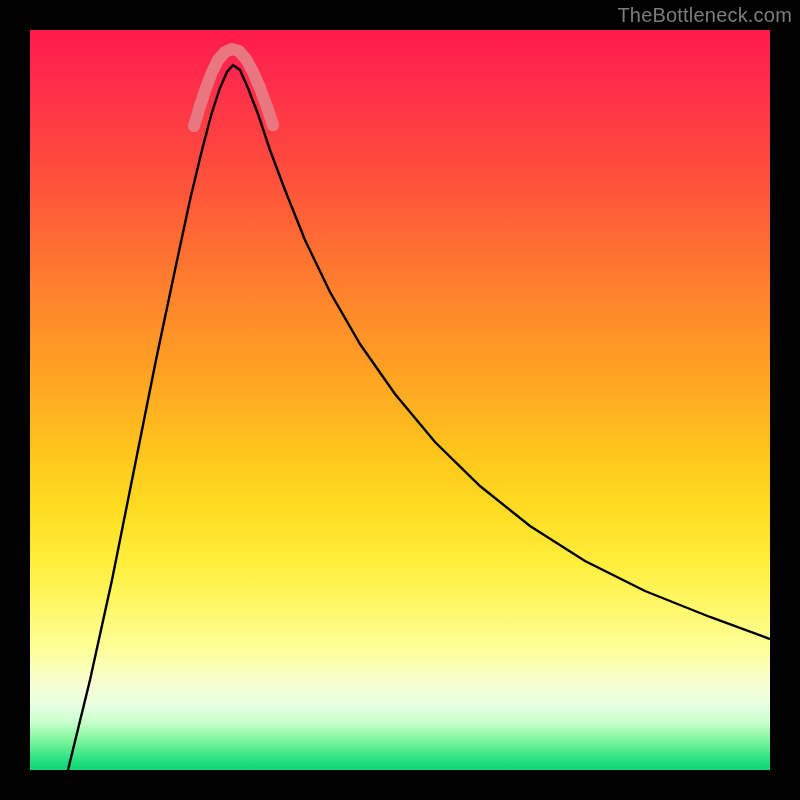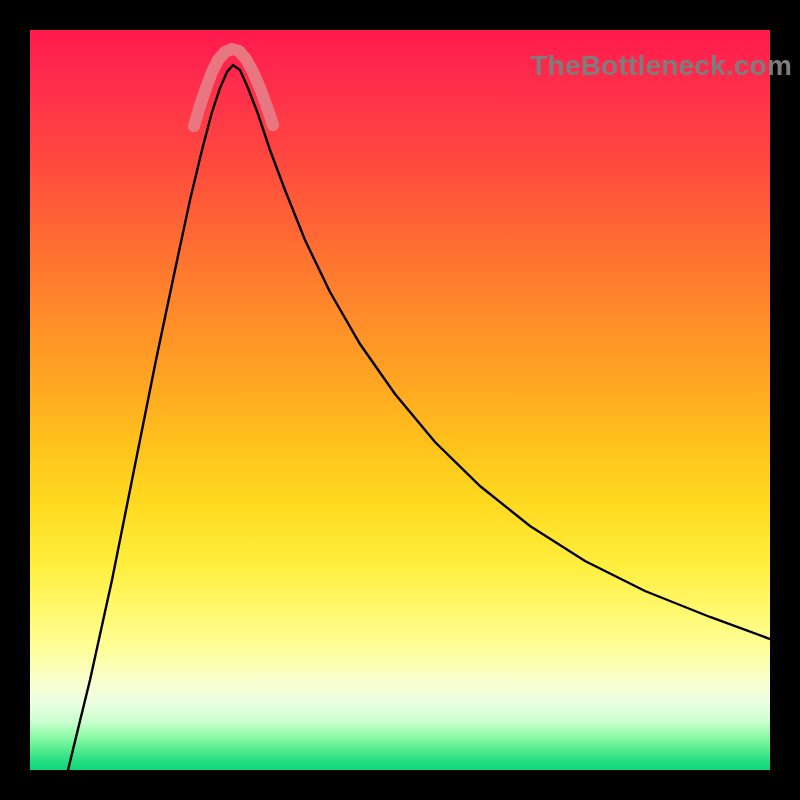--- a/index.html
+++ b/index.html
@@ -53,24 +53,23 @@
       #4ee98d 97.5%,
       #1edc80 99%,
       #10d67a 100%
     );
   }
   .watermark {
     position: absolute;
     top: 4px;
     right: 8px;
     color: #7d7d7d;
-    font-size: 28px;
-    font-weight: 700;
+    font-size: 20px;
+    font-weight: 400;
     letter-spacing: 0.2px;
-    margin-top: 46px;
   }
   svg.curves {
     position: absolute;
     inset: 0;
   }
 </style>
 </head>
 <body>
 
 <div class="frame">

